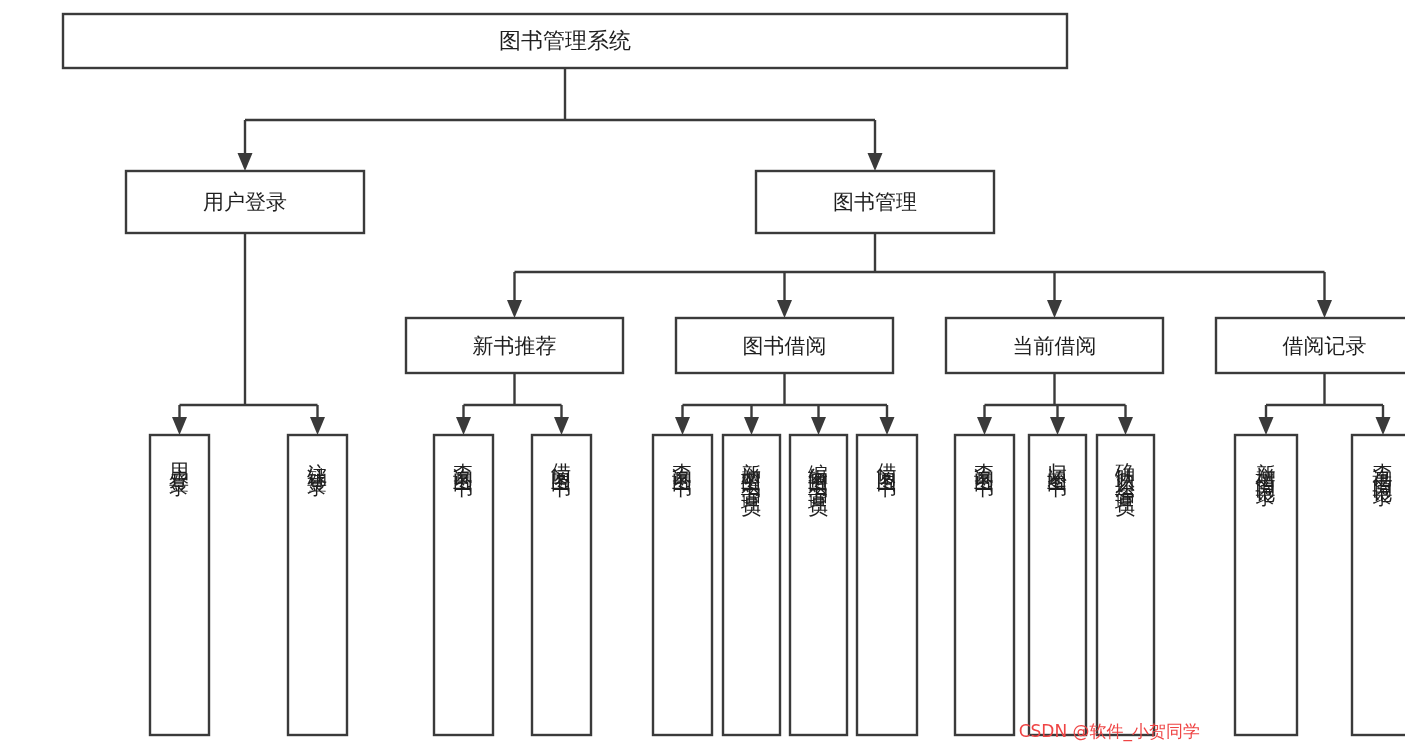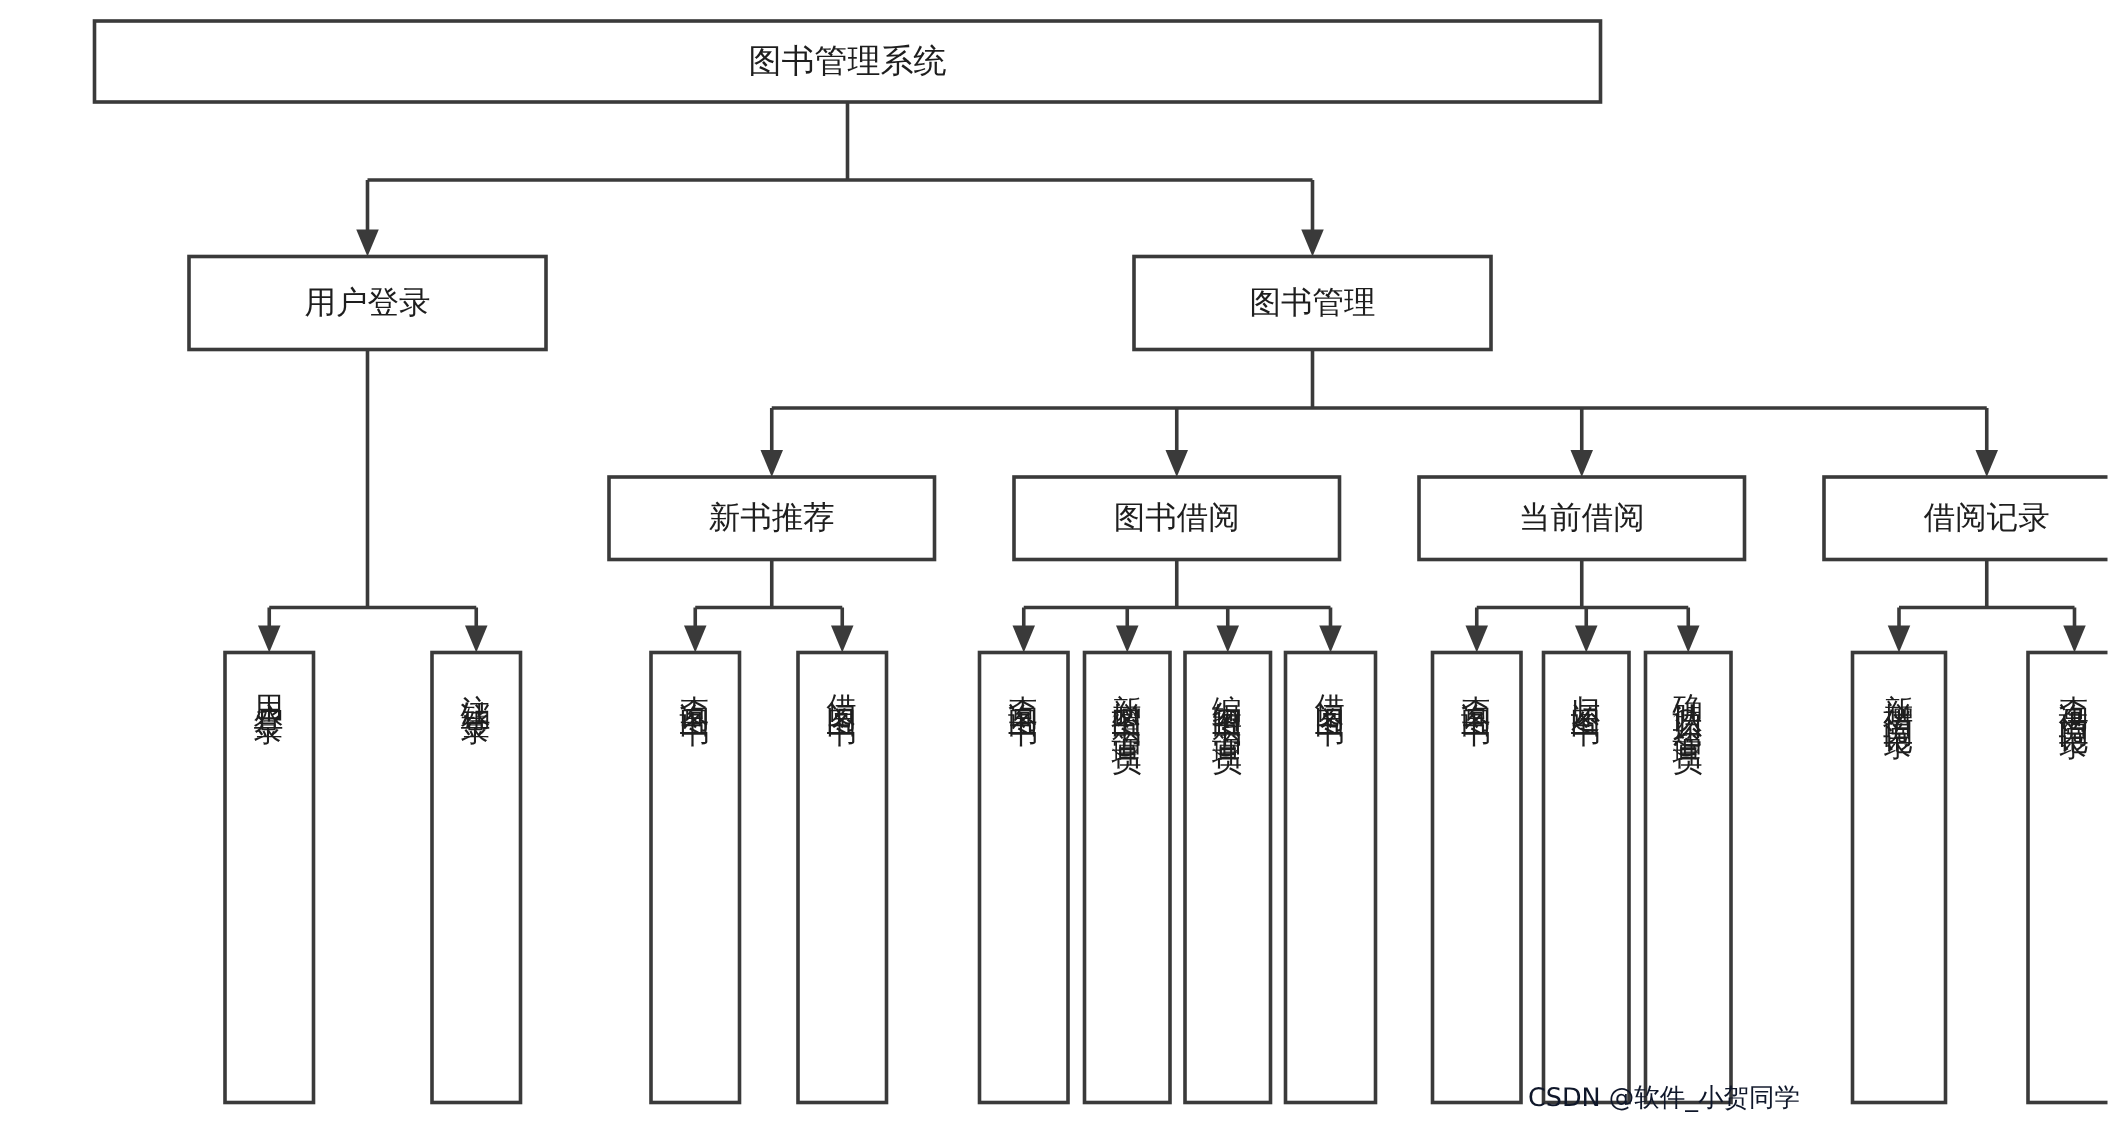--- a/index.html
+++ b/index.html
@@ -73,21 +73,21 @@
     color: #1e1e1e;
     letter-spacing: 5px;
     white-space: nowrap;
   }
   .watermark {
     position: absolute;
     right: 8px;
     bottom: 4px;
     font-family: "DejaVu Sans", "Liberation Sans", sans-serif;
     font-size: 17px;
-    color: #0f172a;
+    color: #ef4444;
     white-space: nowrap;
     pointer-events: none;
   }
 </style>
 </head>
 <body>
 
 <div id="diagram-root">
 
   <svg class="flow" viewBox="0 0 1405 747">

